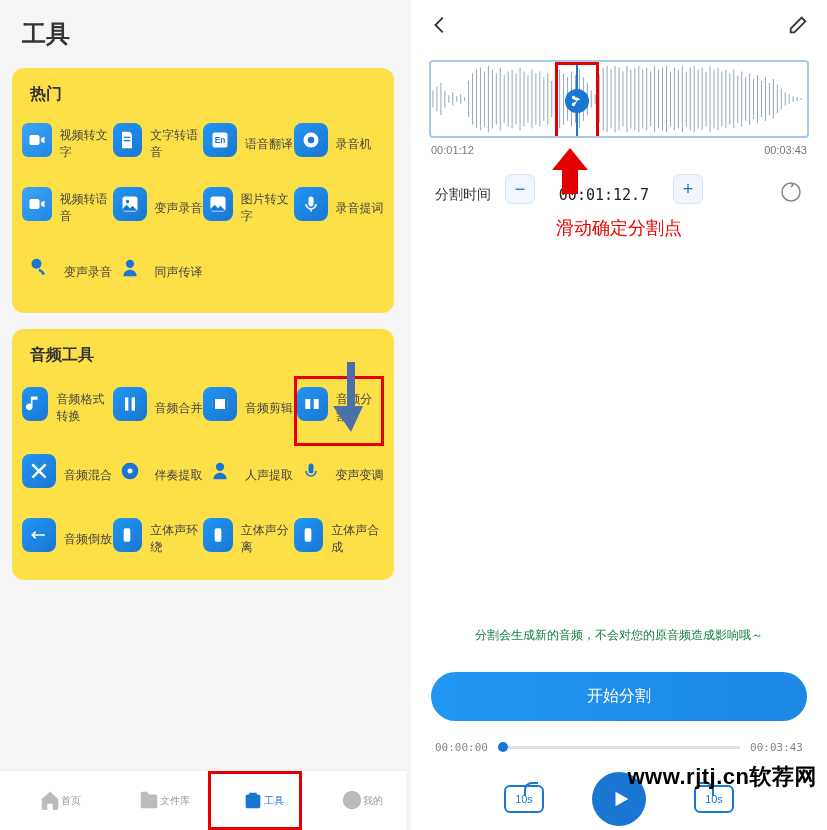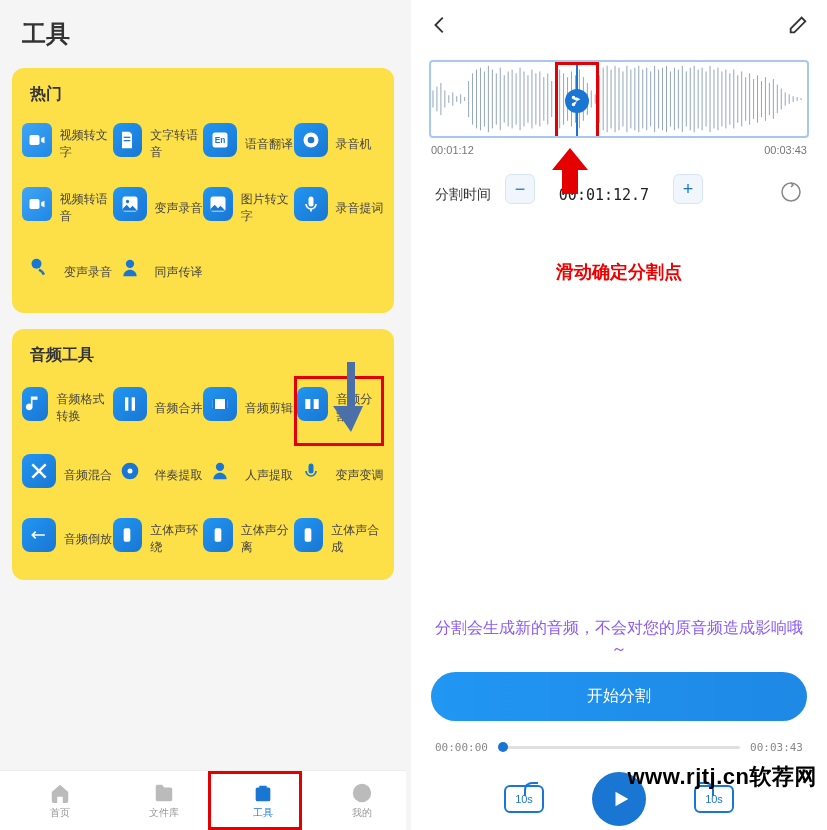--- a/index.html
+++ b/index.html
@@ -15,21 +15,21 @@
   .grid { display: flex; flex-wrap: wrap; }
   .cell { width: 25%; display: flex; flex-direction: row; align-items: center; padding: 8px 0 14px; cursor: pointer; gap: 8px; }
   .cell-icon { width: 34px; height: 34px; border-radius: 8px; display: flex; align-items: center; justify-content: center; margin-bottom: 8px; position: relative; }
   .icon-blue { background: linear-gradient(135deg, #2196f3, #1976d2); }
   .icon-cam { background: linear-gradient(135deg, #42a5f5, #1e88e5); border-radius: 6px; }
   .icon-svg { width: 20px; height: 20px; fill: #fff; }
   .cell-label { font-size: 12px; color: #444; }
   .highlight-red { border: 3px solid #e40000; }
 
   .bottom-nav { margin-top: auto; background: #fff; display: flex; height: 60px; border-top: 1px solid #eee; }
-  .nav-item { flex: 1; display: flex; flex-direction: column; align-items: center; justify-content: center; cursor: pointer; padding-left: 16px; }
+  .nav-item { flex: 1; display: flex; flex-direction: row; align-items: center; justify-content: center; cursor: pointer; padding-left: 16px; }
   .nav-icon { width: 22px; height: 22px; margin-bottom: 2px; }
   .nav-label { font-size: 10px; color: #999; }
   .nav-item.active .nav-label { color: #1976d2; }
   .nav-item.active .nav-icon-path { fill: #1976d2; }
   .nav-icon-path { fill: #bbb; }
   .nav-highlight { border: 3px solid #e40000; flex:1; display:flex; flex-direction:column; align-items:center; justify-content:center; }
 
   
   .arrow-down { position: absolute; left: 333px; top: 362px; width: 36px; height: 72px; pointer-events: none; }
 
@@ -45,23 +45,23 @@
   .wave-times { display:flex; justify-content:space-between; padding: 2px 20px; font-size:11px; color:#777; }
 
   .arrow-up { width:36px; height:46px; position:absolute; left: 552px; top:148px; pointer-events:none; }
 
   .splitrow { display:flex; align-items:flex-end; padding: 16px 24px 6px; gap:14px; }
   .splitrow-label { font-size:14px; color:#333; }
   .sqbtn { width:30px; height:30px; border:1px solid #d7e6f7; border-radius:6px; display:flex; align-items:center; justify-content:center; font-size:18px; color:#1976d2; cursor:pointer; background:#f1f6fd; }
   .time-val { font-size:15px; color:#222; min-width:110px; text-align:center; font-family: monospace; }
   .orbit { margin-left:auto; width:24px; height:24px; }
 
-  .hint-red { text-align:center; font-size:18px; font-weight:700; color:#e00; padding-top:6px;margin-top:44px; }
-
-  .note { font-size:16px; color:#8b5cf6; text-align:center; padding: 0 20px 12px; }
+  .hint-red { text-align:center; font-size:18px; font-weight:400; color:#e00; padding-top:6px; }
+
+  .note { font-size:12px; color:#15803d; text-align:center; padding: 0 20px 28px; }
   .bigbtn { margin: 0 20px 14px; background: linear-gradient(90deg,#2196f3,#1e88e5); color:#fff; text-align:center; padding:14px; border-radius:30px; font-size:16px; cursor:pointer; }
   .timeline { display:flex; align-items:center; padding: 6px 24px 10px; font-size:11px; color:#888; font-family:monospace; }
   .timeline-track { flex:1; height:3px; background:#e0e0e0; border-radius:2px; margin:0 10px; position:relative; }
   .timeline-thumb { width:10px; height:10px; background:#1976d2; border-radius:50%; position:absolute; left:0; top:-4px; }
 
   .play-controls { display:flex; align-items:center; justify-content:center; gap:48px; padding:8px 0 4px; }
   .skip { width:40px; height:28px; border:2px solid #1976d2; border-radius:6px; display:flex; align-items:center; justify-content:center; font-size:11px; color:#1976d2; cursor:pointer; position:relative; }
   .skip::after { content:""; position:absolute; top:-5px; width:12px; height:12px; border:2px solid #1976d2; border-bottom:none; border-left:none; border-radius:0 8px 0 0; }
   .skip.back::after { right:4px; transform:scaleX(-1); }
   .skip.fwd::after { left:4px; }

